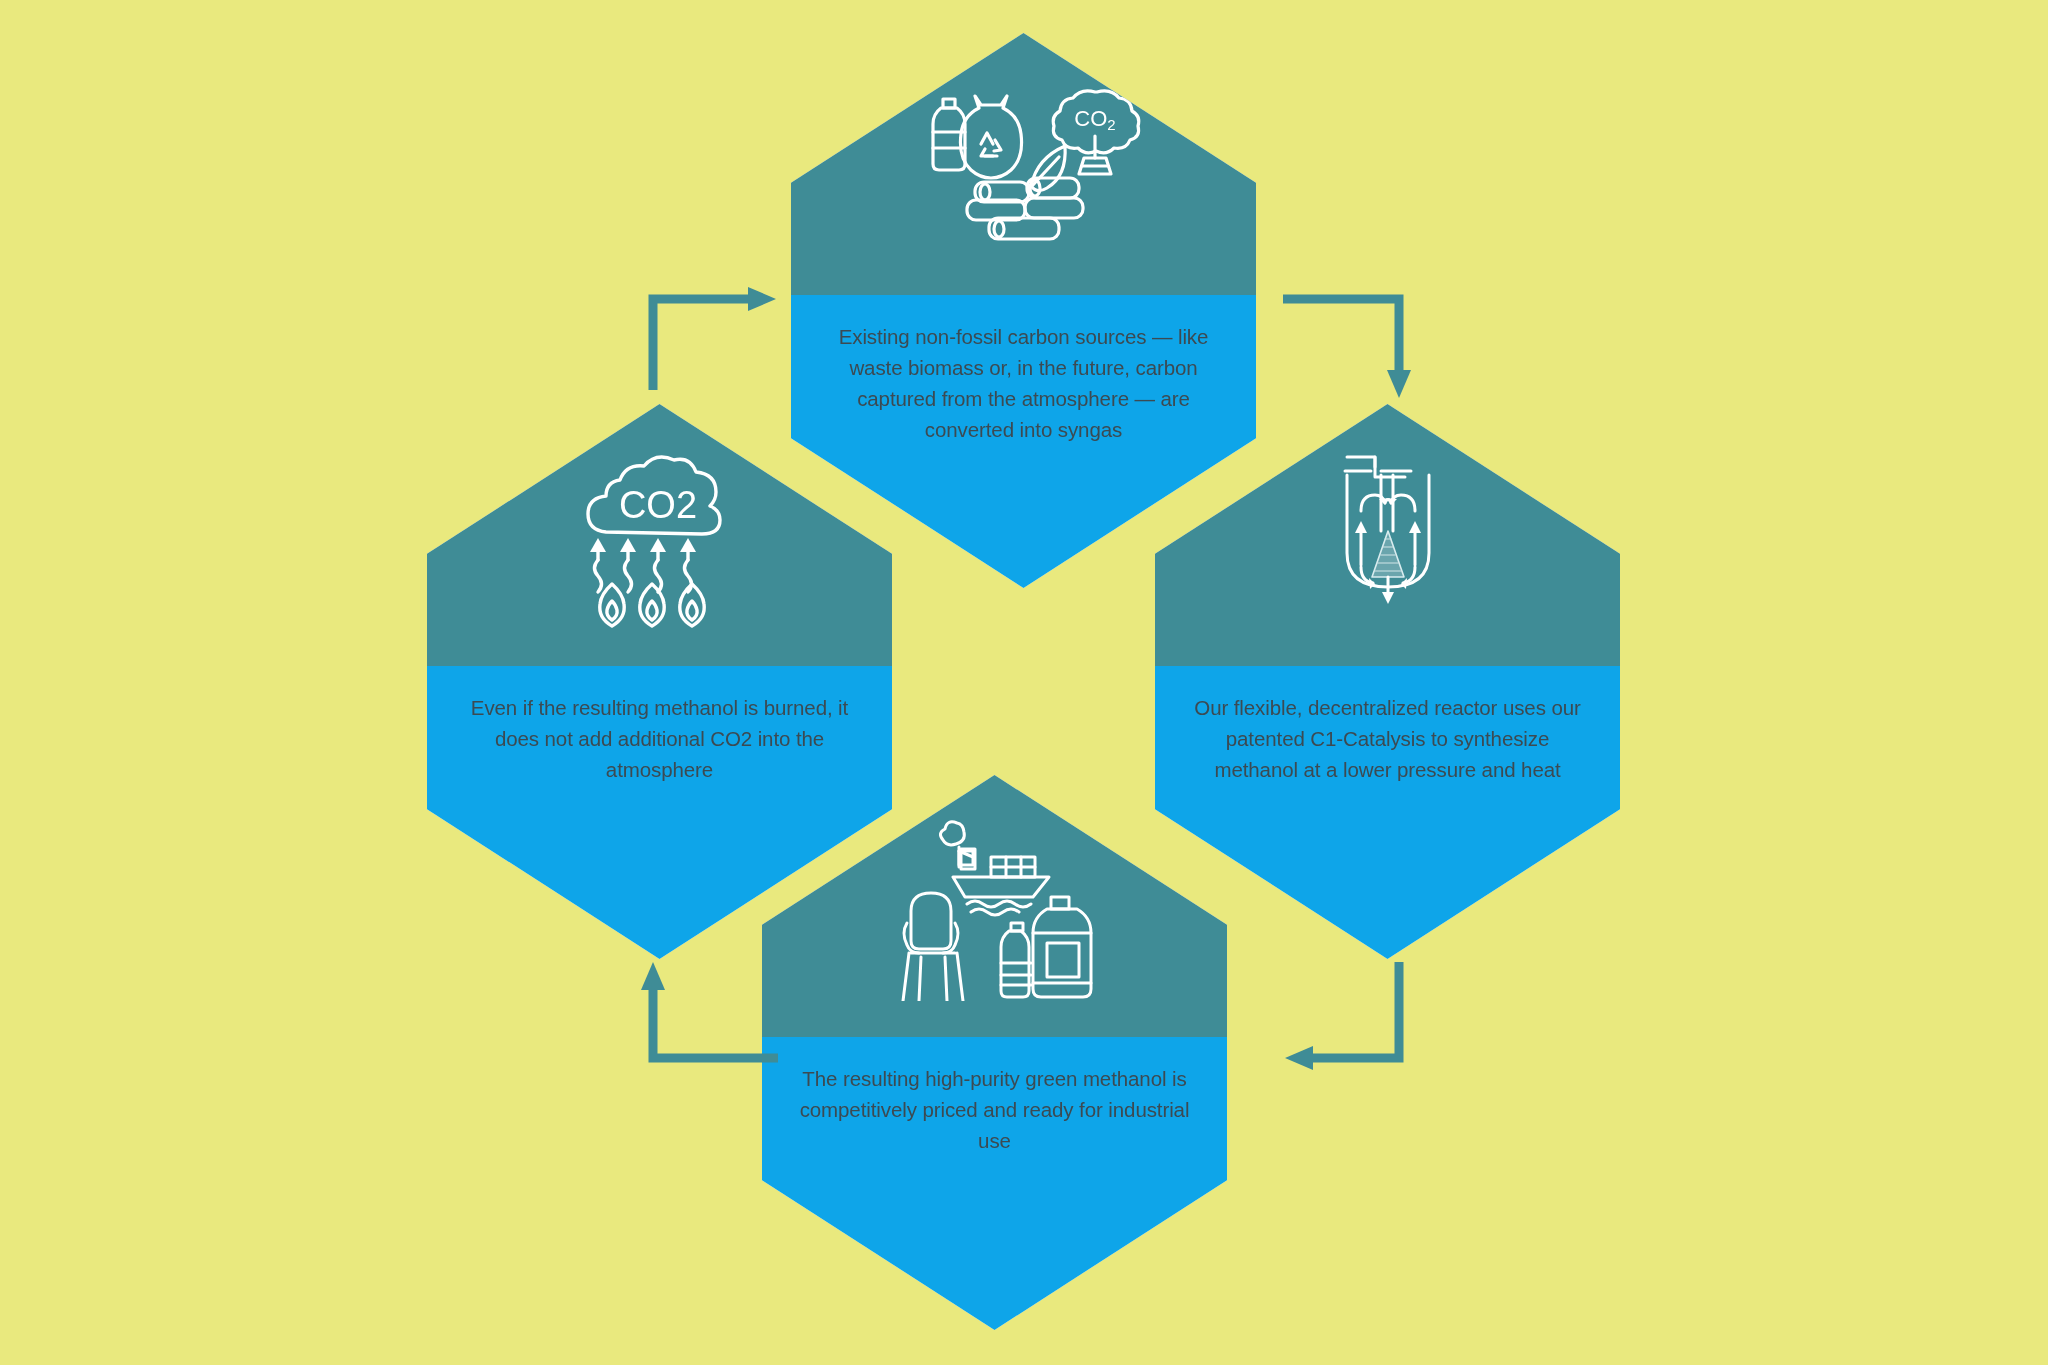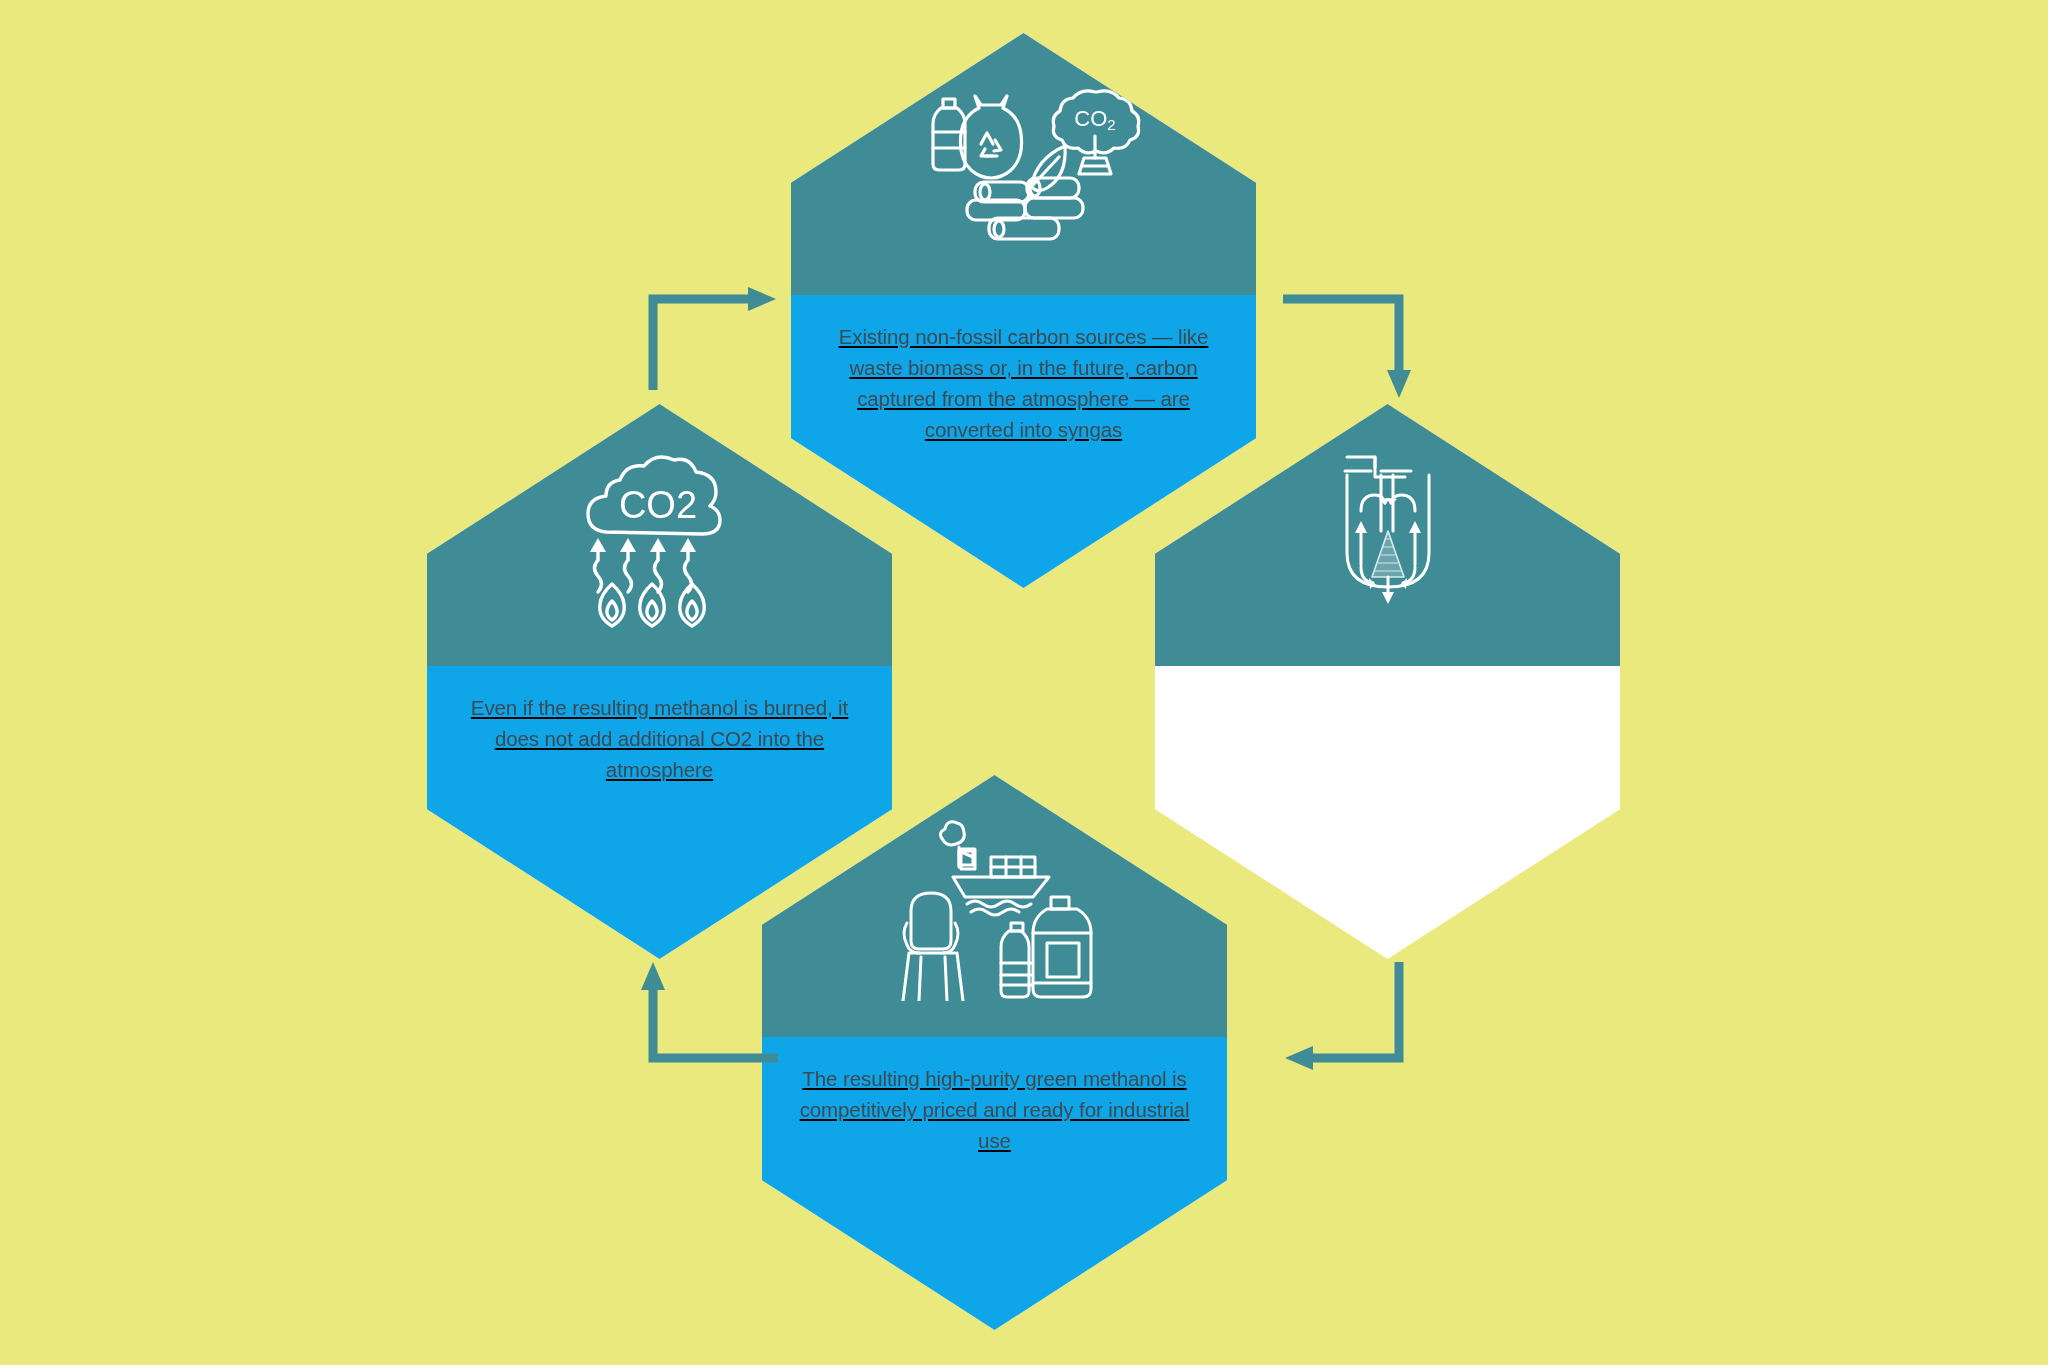--- a/index.html
+++ b/index.html
@@ -22,21 +22,20 @@
 
   
   .hex {
     position: absolute;
     width: 465px;
     height: 555px;
     clip-path: polygon(50% 0%, 100% 27%, 100% 73%, 50% 100%, 0% 73%, 0% 27%);
     background: #ffffff;
     display: flex;
     flex-direction: column;
-    text-decoration: underline;
   }
   .hex-top {
     height: 47.2%;
     background: #3f8c96;
     display: flex;
     align-items: center;
     justify-content: center;
     flex: none;
   }
   .hex-body {
@@ -164,20 +163,23 @@
           <path d="M38 122 q0 14 12 16"></path>
           <polygon points="52,139 46,133 47,144" fill="#ffffff" stroke="none"></polygon>
           <path d="M92 122 q0 14 -12 16"></path>
           <polygon points="78,139 84,133 83,144" fill="#ffffff" stroke="none"></polygon>
 
           <line x1="65" y1="132" x2="65" y2="152"></line>
           <polygon points="65,159 59,147 71,147" fill="#ffffff" stroke="none"></polygon>
         </g>
       </svg>
     </div>
+    <div class="hex-body">
+      <div class="hex-text">Our flexible, decentralized reactor uses our patented C1-Catalysis to synthesize methanol at a lower pressure and heat</div>
+    </div>
   </div>
 
   <div class="hex" id="hex-product">
     <div class="hex-top">
       <svg class="hex-icon" width="240" height="190" viewBox="0 0 240 190">
         <g fill="none" stroke="#ffffff" stroke-width="3" stroke-linecap="round" stroke-linejoin="round">
 
           <path d="M82 12 q-10 -4 -12 6 q-8 4 -2 11 q4 7 13 4 q10 -3 8 -12 q-1 -8 -7 -9 z"></path>
 
           <path d="M84 36 v20"></path>

